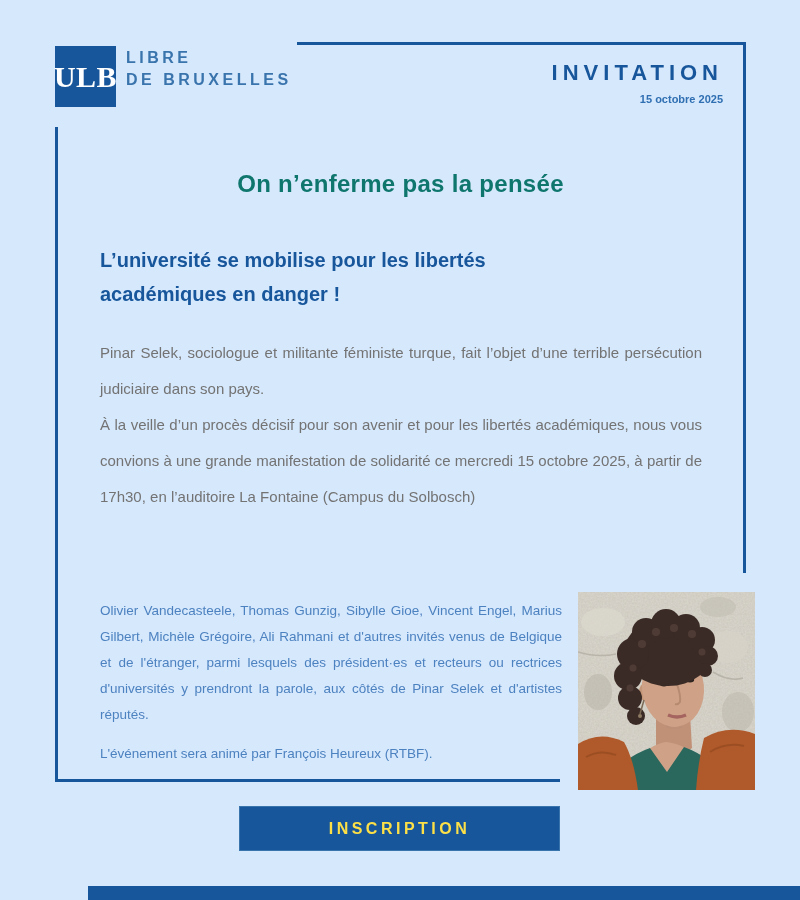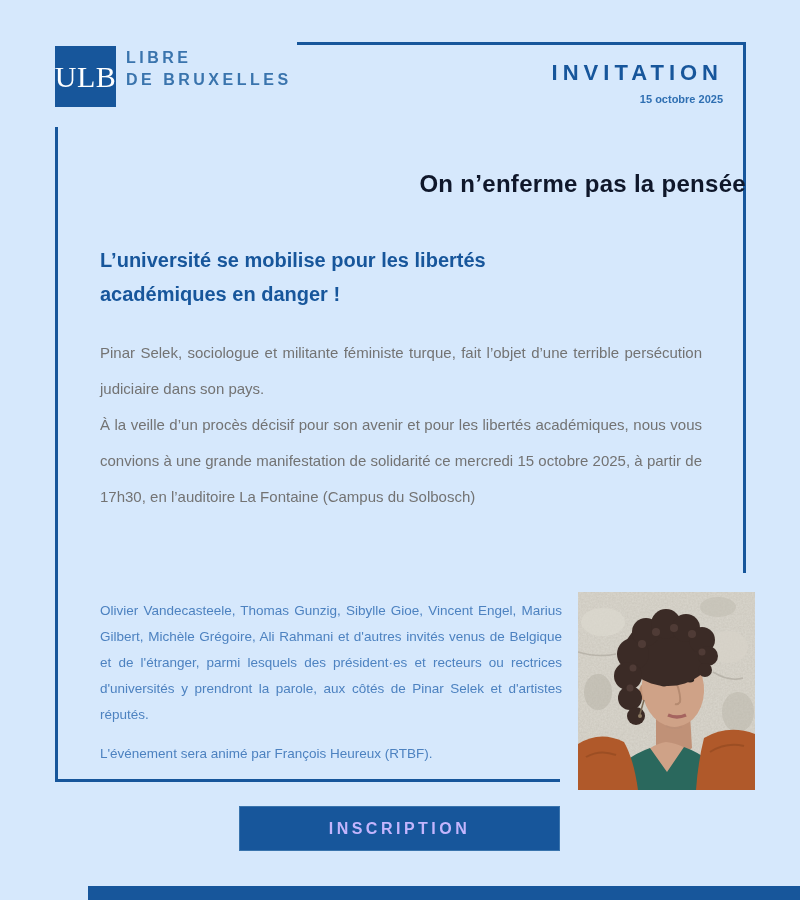--- a/index.html
+++ b/index.html
@@ -10,21 +10,21 @@
     font-family:"Liberation Sans", sans-serif;
     overflow:hidden;
   }
   .abs { position:absolute; }
 
   
   .logo-square {
     left:55px; top:46px; width:61px; height:61px;
     background:#17569b; color:#ffffff;
     font-family:"Liberation Serif", serif;
-    font-weight:normal; font-size:30px;
+    font-weight:bold; font-size:30px;
     display:flex; align-items:center; justify-content:center;
     letter-spacing:0.5px;
   }
   .logo-name {
     left:126px; top:47px;
     color:#3a74ad; font-size:16px; font-weight:700;
     letter-spacing:3.5px; line-height:22px; white-space:nowrap;
   }
   .invitation {
     right:77px; top:60px;
@@ -40,22 +40,22 @@
   
   .bar { background:#17569b; }
   .frame-top    { left:297px; top:42px;  width:449px; height:3px; }
   .frame-right  { left:743px; top:42px;  width:3px;   height:531px; }
   .frame-left   { left:55px;  top:127px; width:3px;   height:655px; }
   .frame-bottom { left:55px;  top:779px; width:505px; height:3px; }
 
   
   .title {
     left:55px; top:170px; width:691px;
-    color:#0f172a; font-size:24px; font-weight:600;
-    text-align:right; letter-spacing:0.3px;
+    color:#0f766e; font-size:24px; font-weight:600;
+    text-align:center; letter-spacing:0.3px;
   }
   .subtitle {
     left:100px; top:243px; width:470px;
     color:#17569b; font-size:20px; font-weight:700;
     line-height:34px;
   }
   .body-text {
     left:100px; top:335px; width:602px;
     color:#737373; font-size:15px; line-height:36px;
     text-align:justify;
@@ -75,21 +75,21 @@
   .photo {
     left:578px; top:592px; width:177px; height:198px;
     overflow:hidden;
   }
   .photo svg { display:block; }
 
   
   .btn-inscription {
     left:239px; top:806px; width:321px; height:45px;
     background:#17569b; border:1px solid #3a74ad;
-    color:#c4b5fd; font-family:"Liberation Sans", sans-serif;
+    color:#fde047; font-family:"Liberation Sans", sans-serif;
     font-size:16px; font-weight:700; letter-spacing:3.5px;
     display:flex; align-items:center; justify-content:center;
     cursor:pointer;
   }
 
   
   .bottom-strip {
     left:88px; top:886px; width:712px; height:14px;
     background:#17569b;
   }

